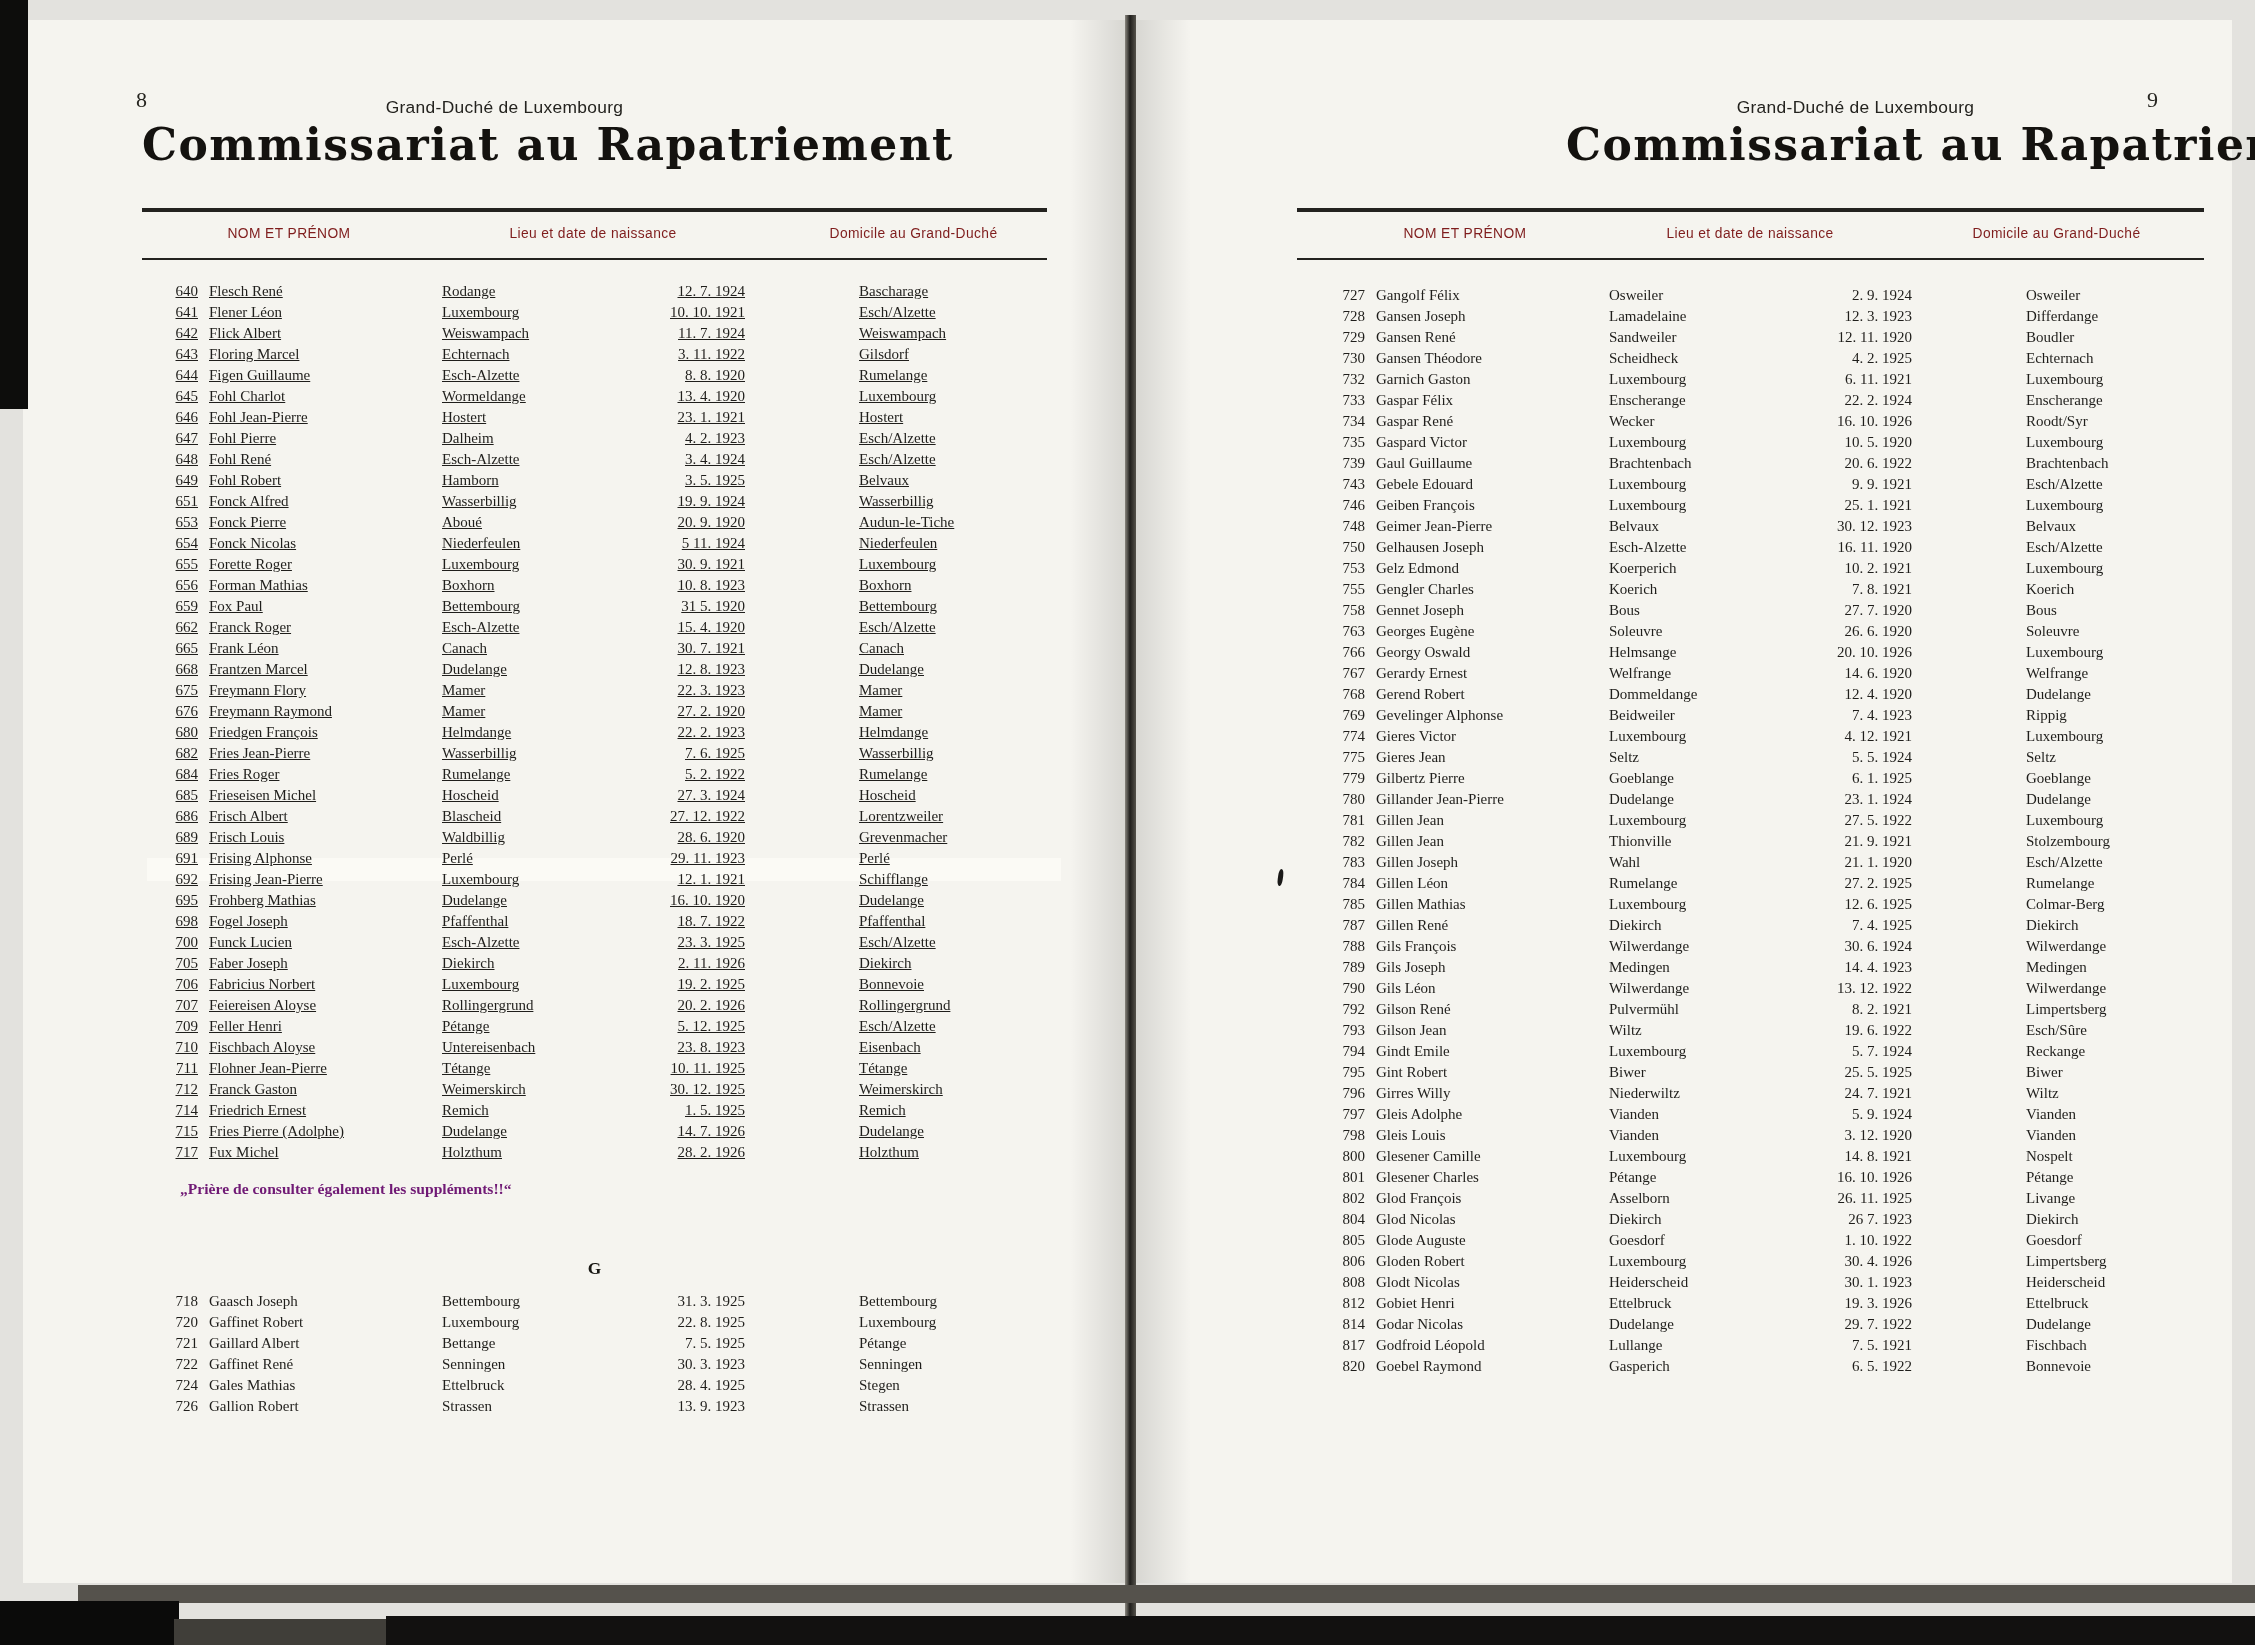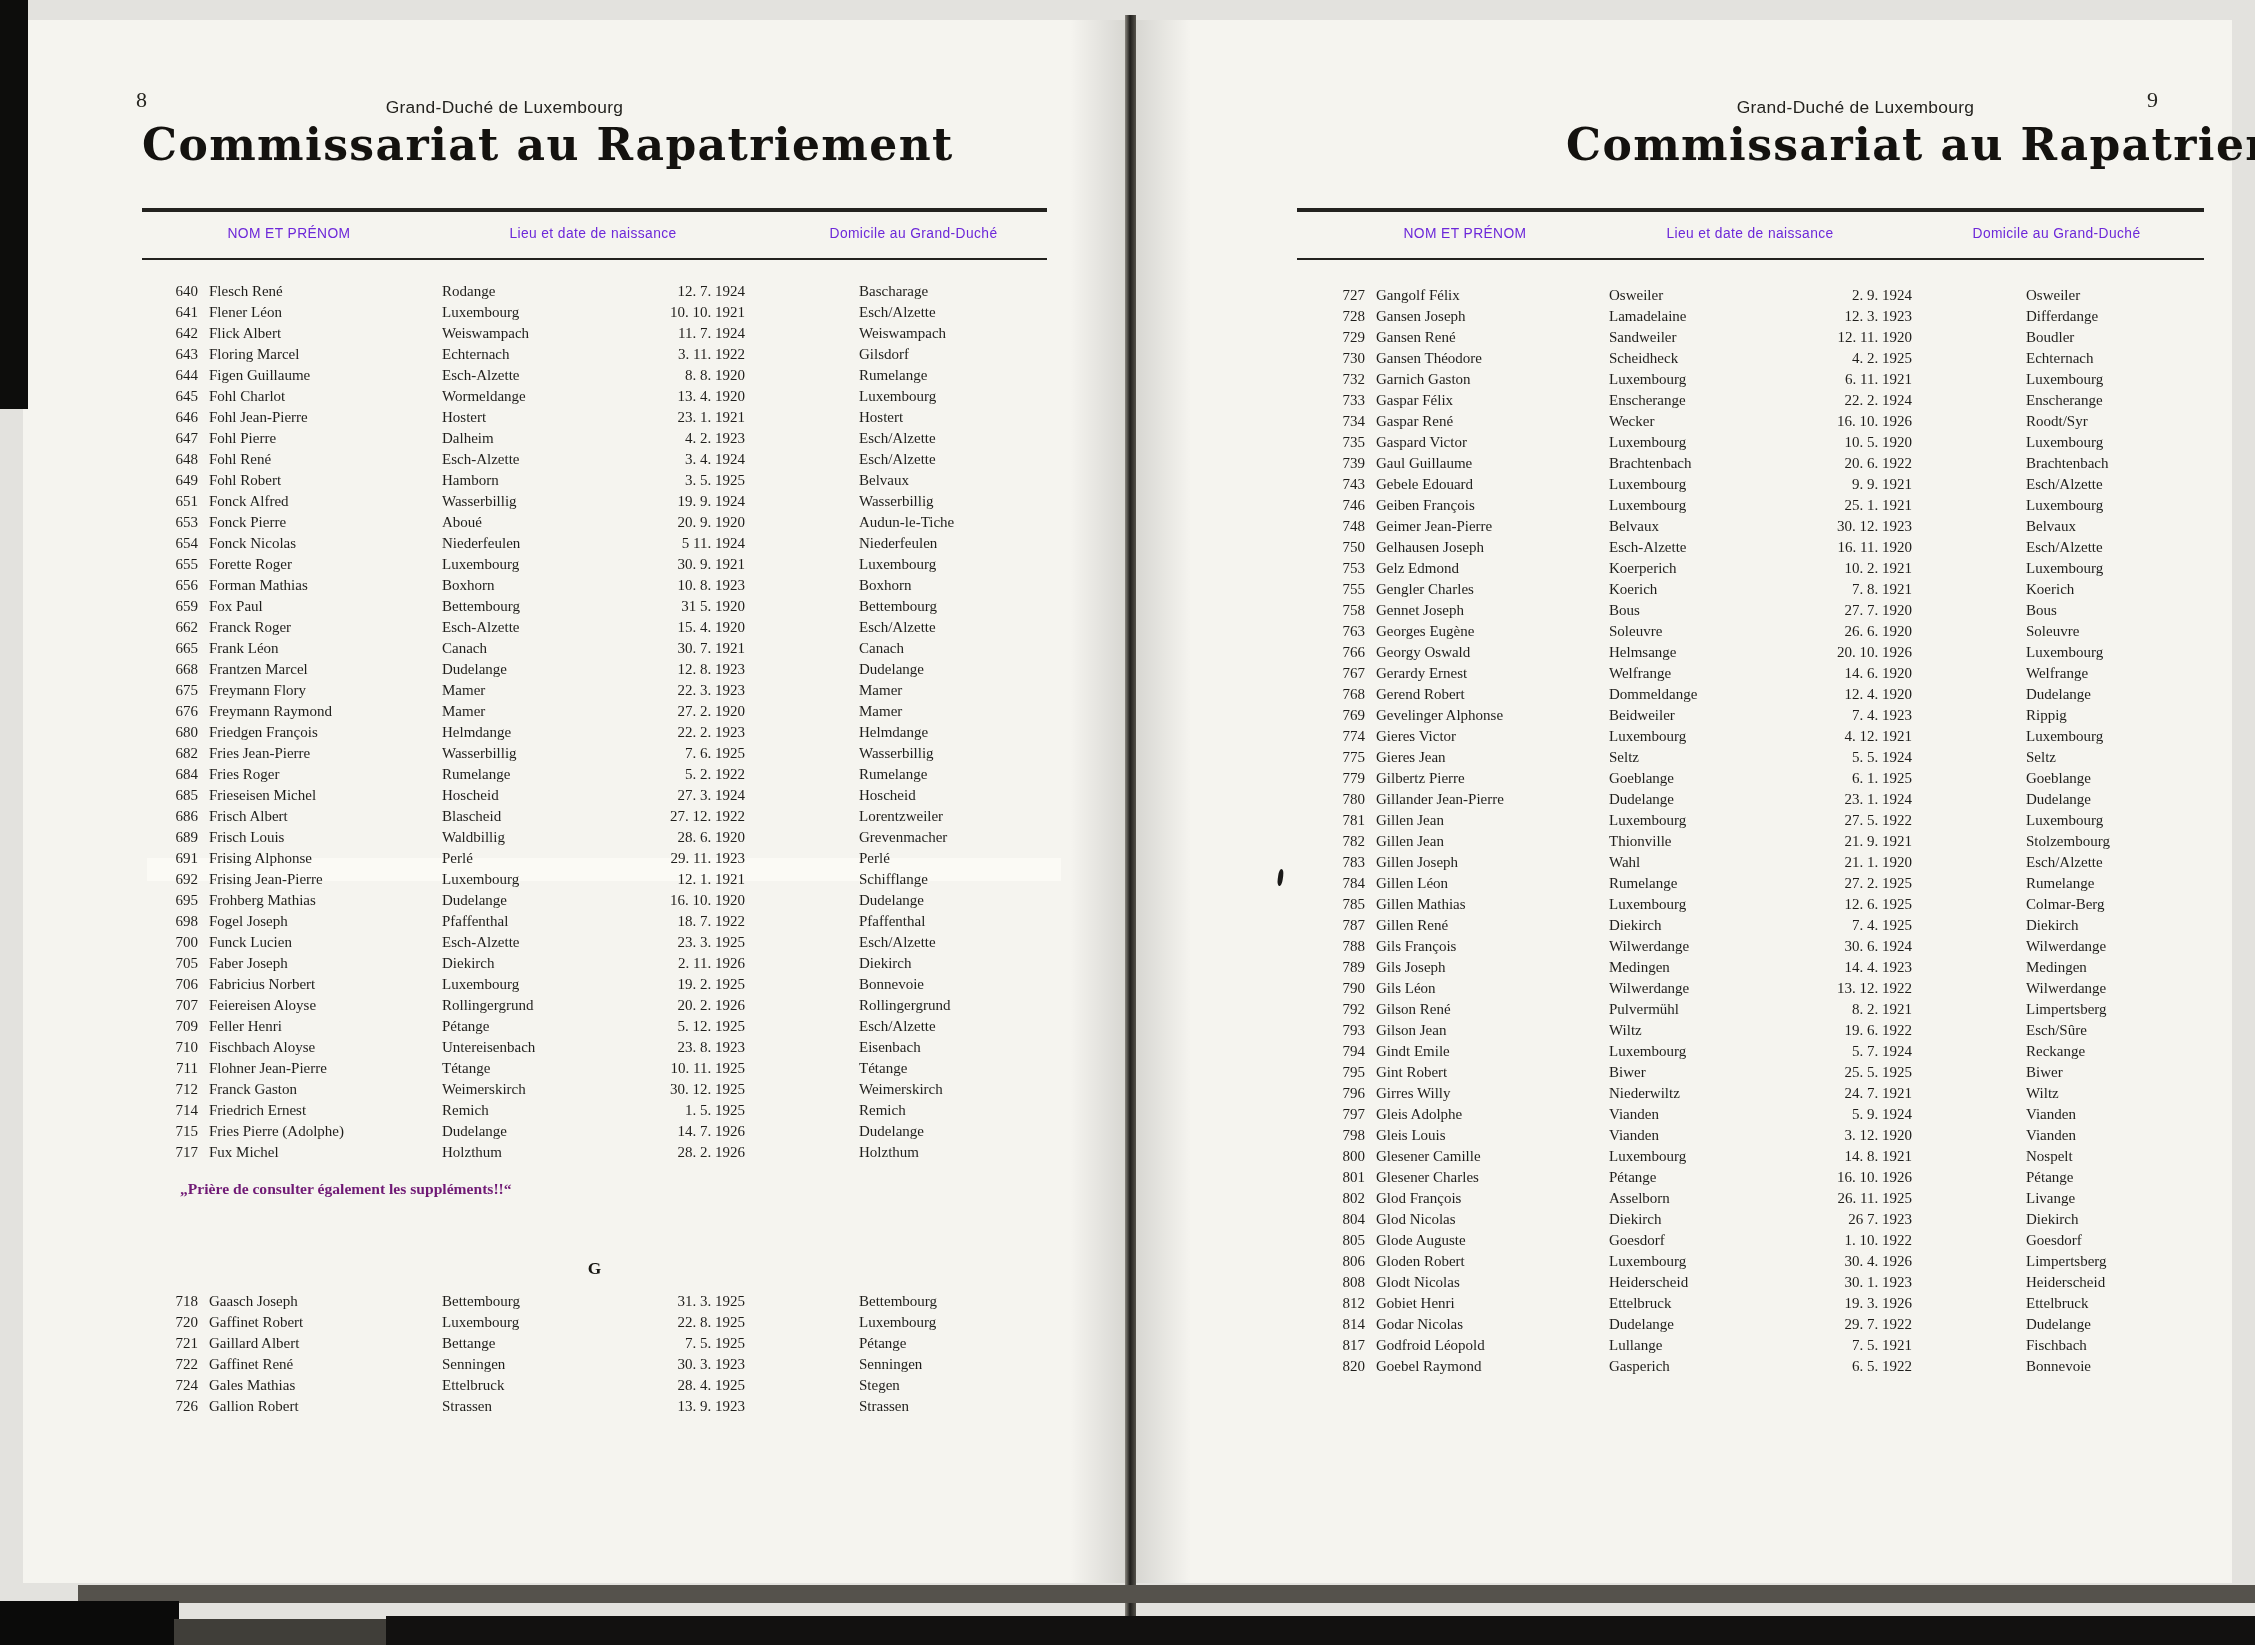--- a/index.html
+++ b/index.html
@@ -28,21 +28,21 @@
   .kicker { position:absolute; text-align:center; font-family:"Liberation Sans", sans-serif;
     font-size:17.4px; letter-spacing:0.3px; color:#24231f; white-space:nowrap; }
   .title  { position:absolute; text-align:center; font-family:"DejaVu Serif", serif;
     font-weight:bold; font-size:44px; letter-spacing:1.4px; color:#14120f; white-space:nowrap; }
 
   .rule { position:absolute; background:#23221f; }
   .rule.thick { height:3.7px; }
   .rule.thin  { height:1.8px; }
 
   .colhead { position:absolute; font-family:"Liberation Sans", sans-serif; font-size:13.8px;
-    color:#6d28d9; text-align:center; letter-spacing:0.4px; white-space:nowrap; }
+    color:#7f1d1d; text-align:center; letter-spacing:0.4px; white-space:nowrap; }
 
   .rows { position:absolute; font-size:15px; color:#1f1e1b; }
   .trow { display:grid; grid-template-columns:44px 244px 171px 132px auto; align-items:baseline; }
   .cell { white-space:nowrap; }
   .cell.num  { text-align:right; }
   .cell.name { padding-left:11px; }
   .cell.date { text-align:right; }
   .cell.dom  { padding-left:114px; }
   .rows-a .trow { height:21px; }
   .rows-b .trow { height:21px; }
@@ -73,21 +73,21 @@
   <div class="pagenum" style="left:136px; top:87px;">8</div>
   <div class="kicker" style="left:142px; top:97px; width:725px;">Grand-Duché de Luxembourg</div>
   <div class="title" style="left:142px; top:119px; width:725px;">Commissariat au Rapatriement</div>
 
   <div class="rule thick" style="left:142px; top:208px; width:905px;"></div>
   <div class="colhead" style="left:211px; top:226px; width:156px;">NOM ET PRÉNOM</div>
   <div class="colhead" style="left:478px; top:226px; width:230px;">Lieu et date de naissance</div>
   <div class="colhead" style="left:808px; top:226px; width:211px;">Domicile au Grand-Duché</div>
   <div class="rule thin" style="left:142px; top:258px; width:905px;"></div>
 
-  <div class="rows rows-a" style="left:154px; top:283px; width:909px;">
+  <div class="rows rows-a" style="left:154px; top:283px; width:909px;text-decoration:underline;">
       <div class="trow">
         <span class="cell num">640</span>
         <span class="cell name">Flesch René</span>
         <span class="cell place">Rodange</span>
         <span class="cell date">12. 7. 1924</span>
         <span class="cell dom">Bascharage</span>
       </div>
       <div class="trow">
         <span class="cell num">641</span>
         <span class="cell name">Flener Léon</span>

